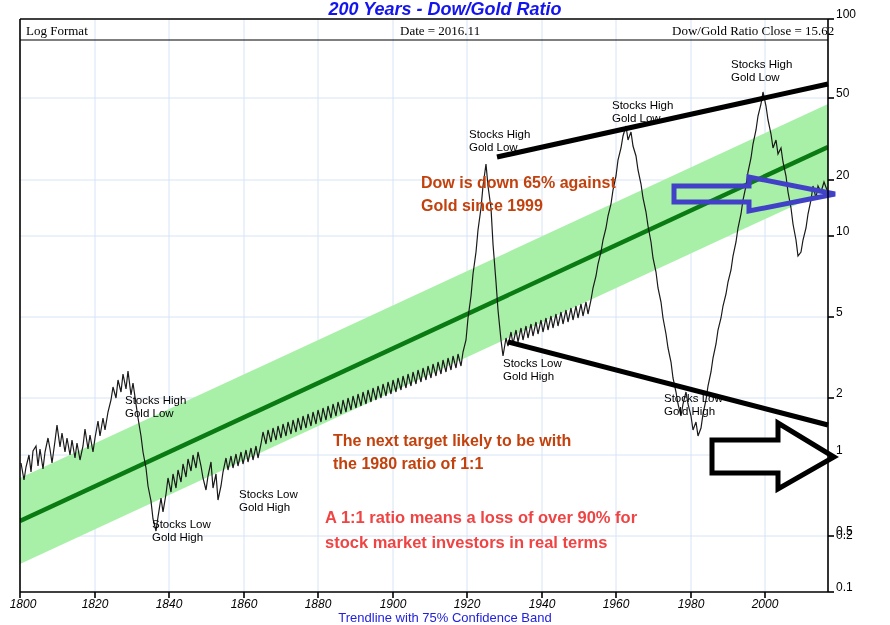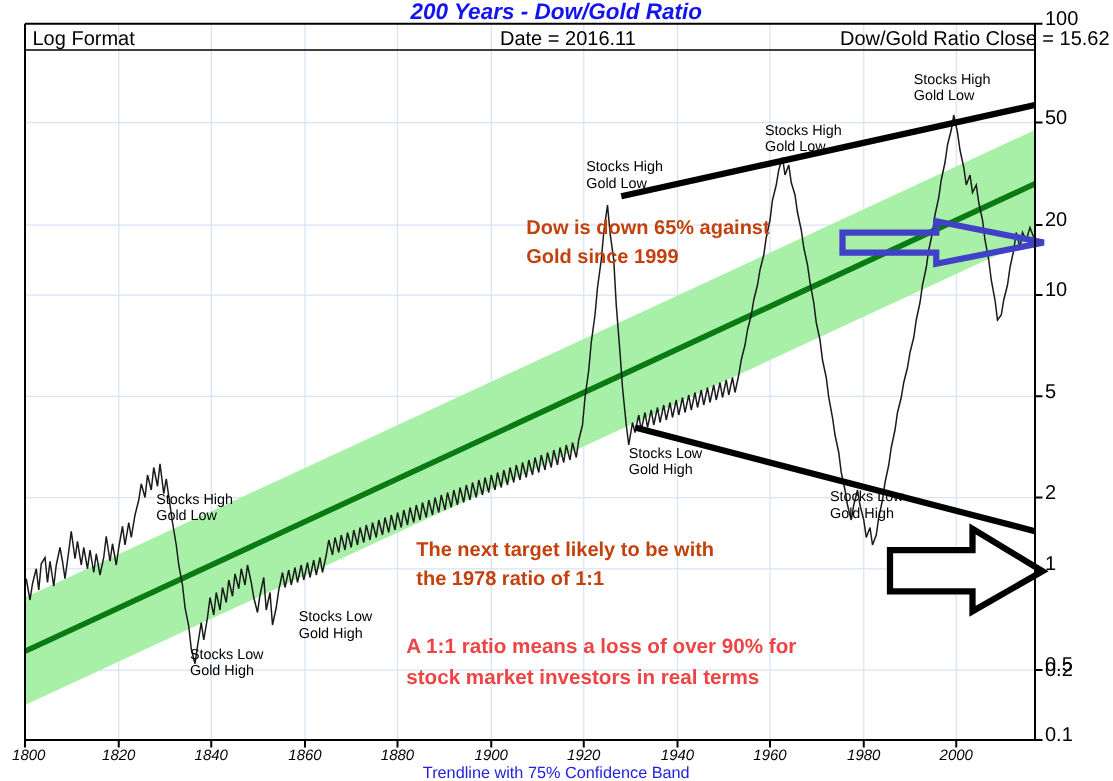--- a/index.html
+++ b/index.html
@@ -3,25 +3,25 @@
 <meta charset="utf-8">
 <style>
   html,body{margin:0;padding:0;background:#ffffff;}
   body{width:890px;height:625px;position:relative;overflow:hidden;
        font-family:"Liberation Sans","DejaVu Sans",sans-serif;}
   #chart-root{position:absolute;left:0;top:0;width:890px;height:625px;}
   #title{position:absolute;left:0;top:-1px;width:890px;text-align:center;
          font-size:18px;font-weight:bold;font-style:italic;color:#1414ee;
          letter-spacing:0px;}
   #plot-svg{position:absolute;left:0;top:0;}
-  .hdr{position:absolute;font-size:16px;color:#000;white-space:nowrap;}
+  .hdr{position:absolute;font-size:13px;color:#000;white-space:nowrap;font-family:Liberation Serif, serif;}
   #hdr-log{left:26px;top:23px;}
   #hdr-date{left:400px;top:23px;}
   #hdr-close{left:672px;top:23px;}
-  .ylab{position:absolute;font-size:16px;color:#000;left:836px;white-space:nowrap;}
+  .ylab{position:absolute;font-size:12px;color:#000;left:836px;white-space:nowrap;}
   .xlab{position:absolute;font-size:12px;color:#000;white-space:nowrap;
         transform:translateX(-50%);top:597px;font-style:italic;}
   .pk{position:absolute;font-size:11.5px;color:#000;line-height:13px;white-space:nowrap;}
   .ann-blue{position:absolute;font-size:16px;font-weight:bold;color:#c2410c;
             line-height:23px;white-space:nowrap;}
   .ann-red{position:absolute;font-size:16.5px;font-weight:bold;color:#ef4444;
            line-height:25px;white-space:nowrap;}
   #band-caption{position:absolute;left:0;top:576px;width:890px;text-align:center;
                 font-size:13px;color:#2222dd;margin-top:34px;}
   #credit{position:absolute;left:0;top:609px;width:890px;text-align:center;
@@ -176,21 +176,21 @@
     <div>Gold High</div>
   </div>
 
   <div class="ann-blue" style="left:421px;top:171px">
     <div>Dow is down 65% against</div>
     <div>Gold since 1999</div>
   </div>
 
   <div class="ann-blue" style="left:333px;top:429px">
     <div>The next target likely to be with</div>
-    <div>the 1978 ratio of 1:1</div>
+    <div>the 1980 ratio of 1:1</div>
   </div>
 
   <div class="ann-red" style="left:325px;top:505px">
     <div>A 1:1 ratio means a loss of over 90% for</div>
     <div>stock market investors in real terms</div>
   </div>
 
   <div id="band-caption">Trendline with 75% Confidence Band</div>
 </div>
 

